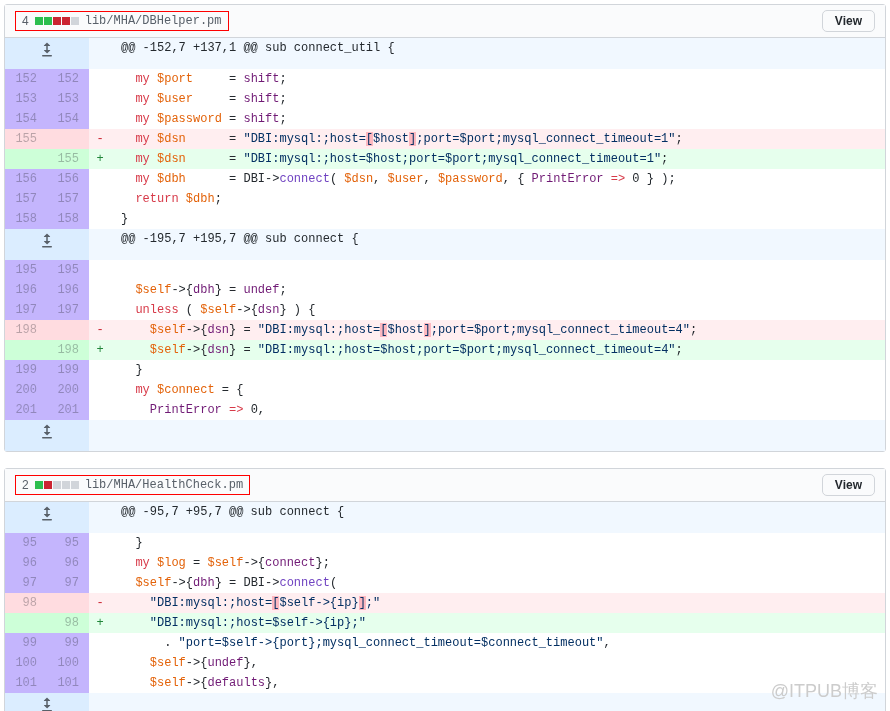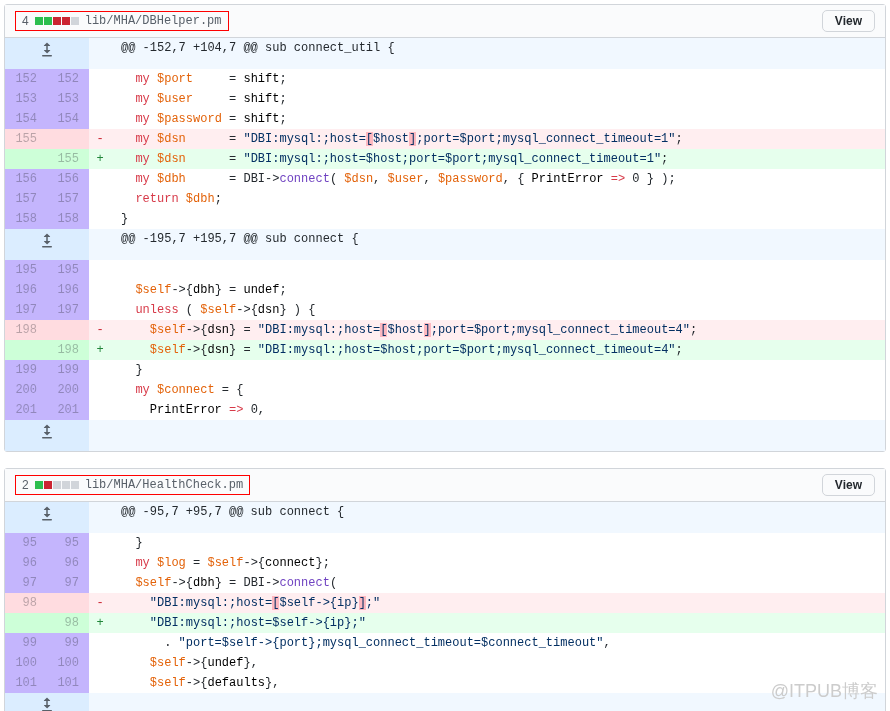--- a/index.html
+++ b/index.html
@@ -22,21 +22,21 @@
 .code-cell { padding-left: 10px; white-space: pre; overflow: hidden; }
 .expand-row td { background: #f1f8ff; }
 .expand-row .expand-cell { background: #dbedff; text-align: center; padding: 4px 0; }
 .del-row td { background: #ffeef0; }
 .del-row .num-cell { background: #ffdce0; }
 .del-row .sign-cell { color: #cb2431; }
 .add-row td { background: #e6ffed; }
 .add-row .num-cell { background: #cdffd8; }
 .add-row .sign-cell { color: #22863a; }
 .pl-k { color: #d73a49; }
-.pl-c1 { color: #000000; }
+.pl-c1 { color: #701a75; }
 .pl-v { color: #e36209; }
 .pl-s { color: #032f62; }
 .pl-en { color: #6f42c1; }
 .hl-del { background: #fdb8c0; }
 .expand-icon { fill: #586069; }
 .watermark { position: fixed; bottom: 8px; right: 12px; color: #ccc; font-size: 18px; }
 </style>
 </head>
 <body>
 
@@ -62,21 +62,21 @@
           <col style="width:42px">
           <col style="width:22px">
           <col>
         </colgroup>
         <tbody>
           <tr class="expand-row">
             <td class="expand-cell" colspan="2"><svg class="expand-icon" viewBox="0 0 16 16" width="16" height="16">
                 <path fill-rule="evenodd" d="M8.177.677l2.896 2.896a.25.25 0 01-.177.427H8.75v4H11a.25.25 0 01.177.427L8.28 11.323a.25.25 0 01-.354 0L5.03 8.427A.25.25 0 015.207 8H7.25V4H5.104a.25.25 0 01-.177-.427L7.823.677a.25.25 0 01.354 0zM3.75 13a.75.75 0 000 1.5h8.5a.75.75 0 000-1.5h-8.5z"></path>
               </svg></td>
             <td class="sign-cell"></td>
-            <td class="code-cell">@@ -152,7 +104,7 @@ sub connect_util {</td>
+            <td class="code-cell">@@ -152,7 +137,1 @@ sub connect_util {</td>
           </tr>
           <tr class="">
             <td class="num-cell">152</td>
             <td class="num-cell">152</td>
             <td class="sign-cell"></td>
             <td class="code-cell">  <span class="pl-k">my</span> <span class="pl-v">$port</span>     = <span class="pl-c1">shift</span>;</td>
           </tr>
           <tr class="">
             <td class="num-cell">153</td>
             <td class="num-cell">153</td>

